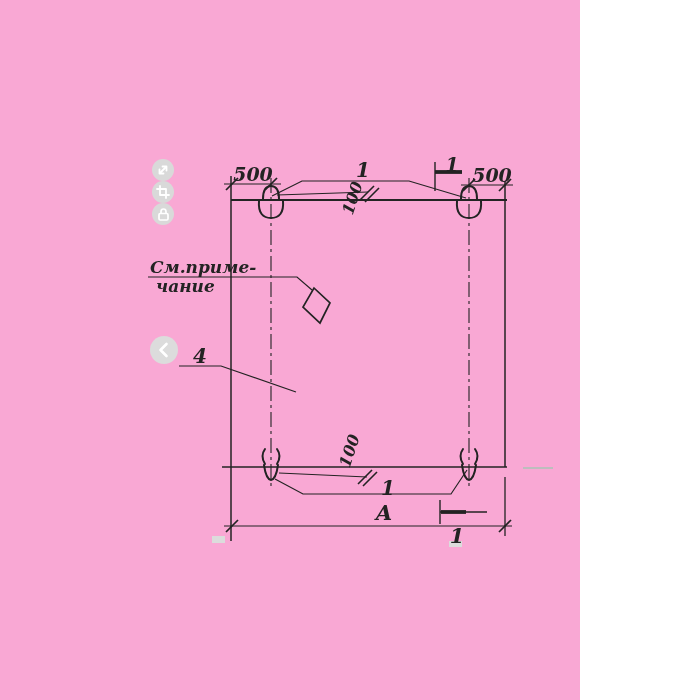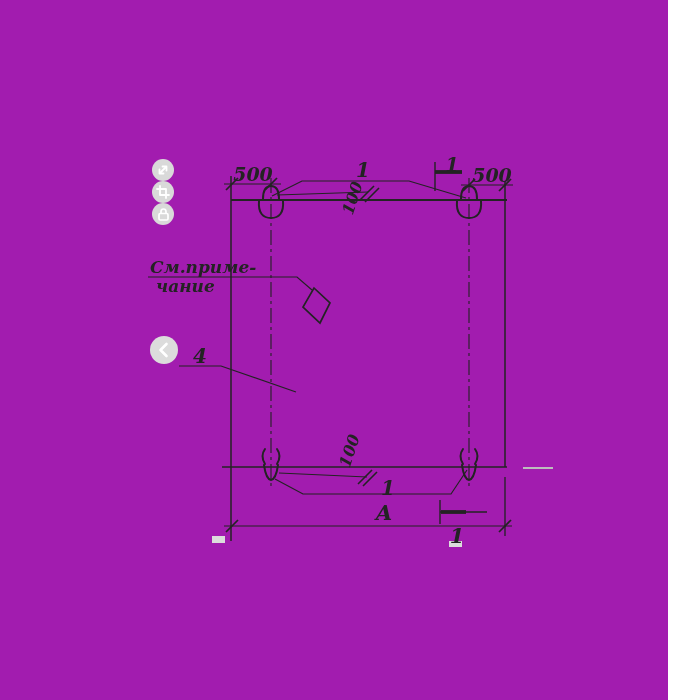--- a/index.html
+++ b/index.html
@@ -1,17 +1,17 @@
 <!DOCTYPE html>
 <html><head>
 <meta charset="utf-8">
 <style>
   html,body{margin:0;padding:0;background:#ffffff;}
   .stage{
-    position:relative;width:668px;height:700px;background:#a21caf;overflow:hidden;
+    position:relative;width:580px;height:700px;background:#f9a8d4;overflow:hidden;
     font-family:"DejaVu Serif", serif;
   }
   .drawing-svg{position:absolute;left:0;top:0;}
   .ctrl{
     position:absolute;border:none;padding:0;margin:0;cursor:pointer;
     border-radius:50%;background:#d9d9d9;display:flex;align-items:center;justify-content:center;
   }
   .ctrl svg{display:block;}
   .tool{width:22px;height:22px;left:152px;}
   .tool-1{top:159px;}

